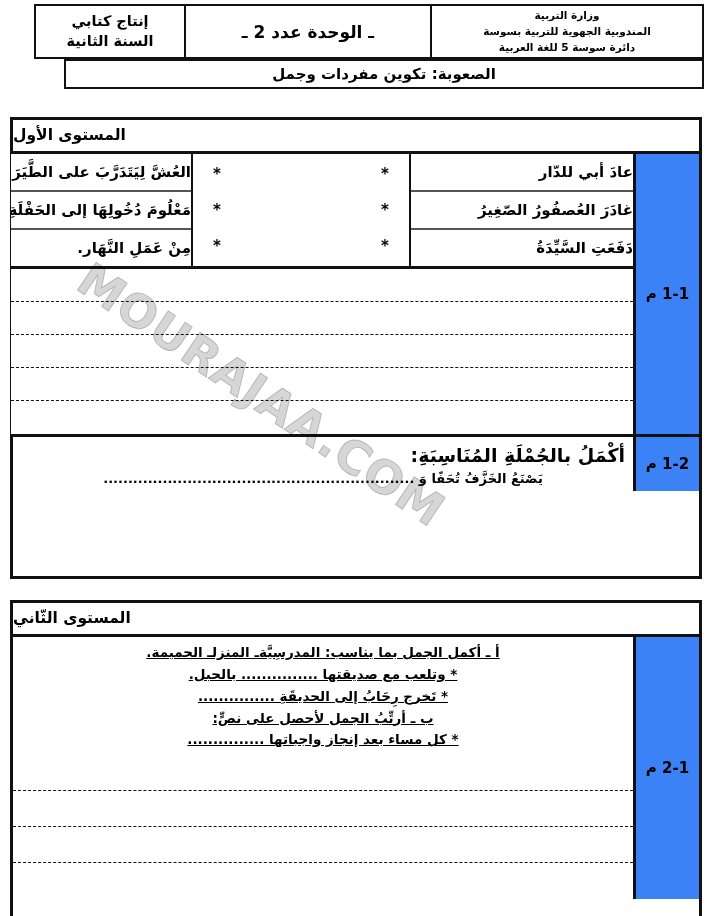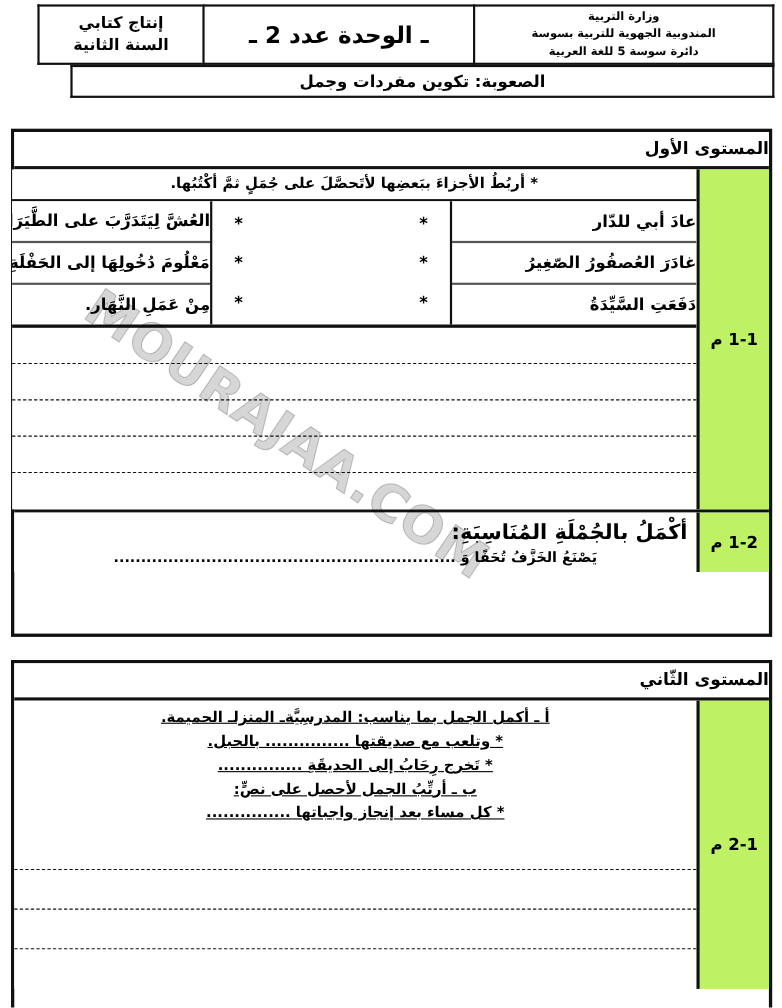--- a/index.html
+++ b/index.html
@@ -44,21 +44,21 @@
     font-weight: bold;
     background: #fff;
   }
   .hdr-cell-right {
     width: 262px;
     font-size: 10.5px;
     line-height: 1.5;
   }
   .hdr-cell-mid {
     width: 236px;
-    font-size: 21px;
+    font-size: 17px;
     margin-left: 48px;
   }
   .hdr-cell-left {
     width: 140px;
     font-size: 14.5px;
     line-height: 1.35;
     margin-left: 19px;
   }
   .hdr-cell-right div { white-space: nowrap; }
   .hdr-cell-left div { white-space: nowrap; }
@@ -85,21 +85,21 @@
     width: 692px;
     box-sizing: border-box;
     border: 3px solid #111;
     background: #fff;
   }
   #section-one { top: 117px; height: 462px; }
   #section-two { top: 600px; height: 362px; }
 
   .section-title {
     border-bottom: 3px solid #111;
-    text-align: right;
+    text-align: left;
     font-size: 15.5px;
     font-weight: bold;
     padding: 6px 0 7px 0;
     background: #fff;
   }
 
   .section-body {
     display: flex;
     flex-direction: row;
     width: 100%;
@@ -110,21 +110,21 @@
   .code-col {
     width: 66px;
     flex: 0 0 66px;
     border-left: 3px solid #111;
     display: flex;
     align-items: center;
     justify-content: center;
     font-size: 15px;
     font-weight: bold;
     box-sizing: border-box;
-    background: #bef264;
+    background: #3b82f6;
   }
   .code-col .code-text {
     direction: ltr;
     unicode-bidi: bidi-override;
     white-space: nowrap;
   }
   .content-col {
     flex: 1 1 auto;
     box-sizing: border-box;
     background: #fff;
@@ -281,21 +281,20 @@
 
   <div class="section" id="section-one">
     <div class="section-title">المستوى الأول</div>
 
     <div class="section-body">
       <div class="code-col">
         <span class="code-text">م 1-1</span>
       </div>
       <div class="content-col">
 
-        <div class="instruction">* أربُطُ الأجزاءَ ببَعضِها لأتَحصَّلَ على جُمَلٍ ثمَّ أكْتُبُها.</div>
 
         <table class="match-table">
           <tbody>
               <tr>
             <td class="col-phrase-right">
               <div class="phrase-cell">عادَ أبي للدّار</div>
               <div class="phrase-cell">غادَرَ العُصفُورُ الصّغِيرُ</div>
               <div class="phrase-cell last">دَفَعَتِ السَّيِّدَةُ</div>
             </td>
             <td class="col-star-right">

